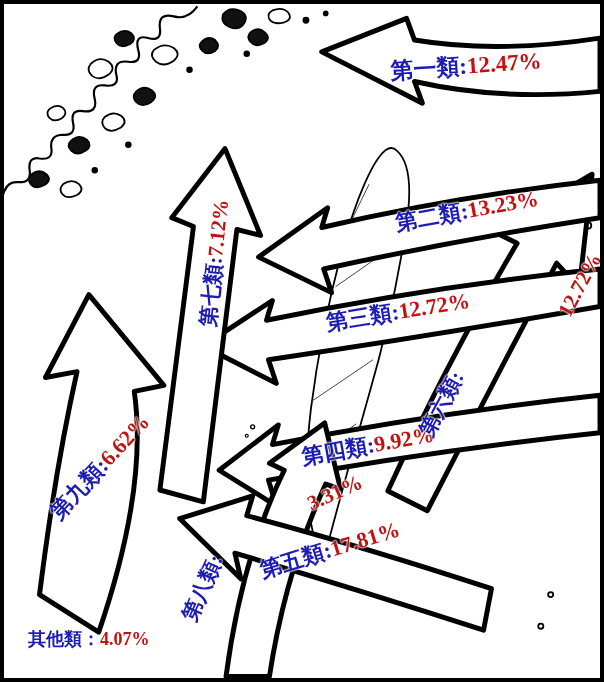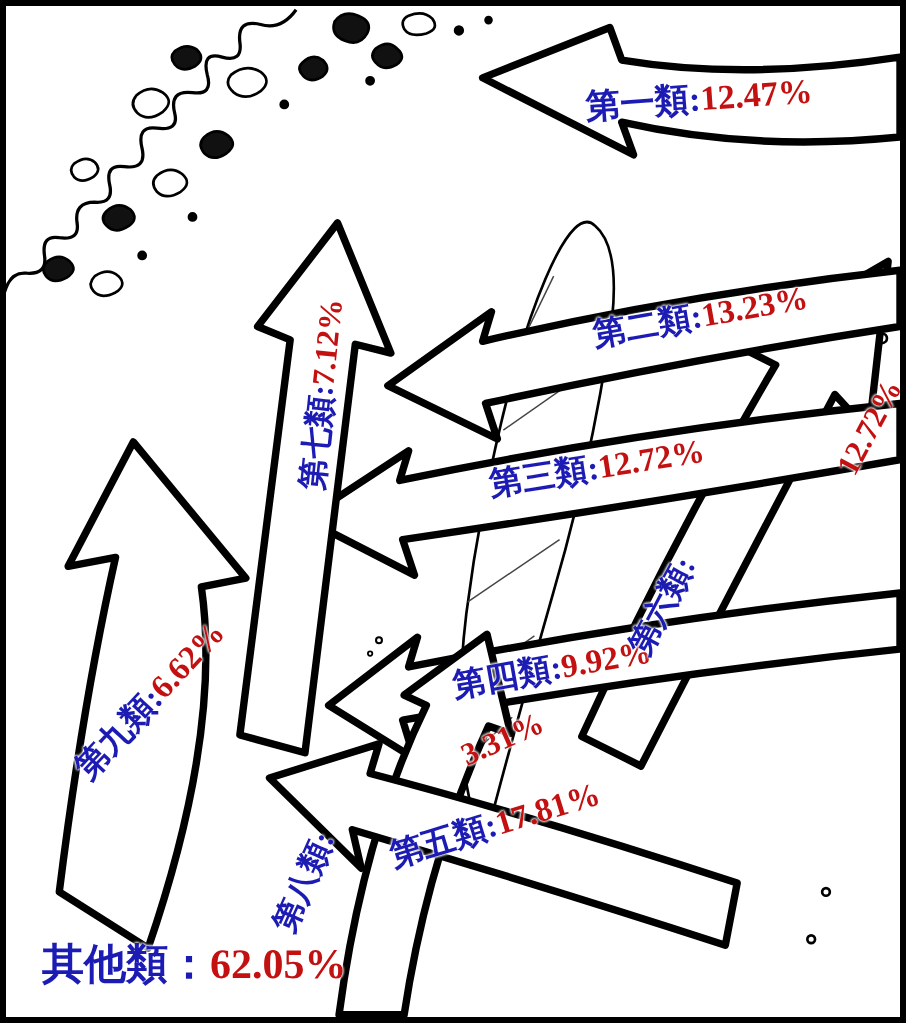--- a/index.html
+++ b/index.html
@@ -141,18 +141,18 @@
   </div>
   <div class="lbl" style="left:331px;top:489px;--r:-24deg;font-size:21px;">
     <span class="val">3.31%</span>
   </div>
 
   <div class="lbl" style="left:96px;top:463px;--r:-47deg;font-size:22px;">
     <span class="name">第九類:</span>
       <span class="val">6.62%</span>
   </div>
 
-  <div class="lbl corner" style="left:24px;top:626px;transform:none;font-size:28px;">
+  <div class="lbl corner" style="left:24px;top:626px;transform:none;font-size:18px;">
     <span class="name">其他類：</span>
-      <span class="val">62.05%</span>
+      <span class="val">4.07%</span>
   </div>
 
 </div>
 
 </body></html>

